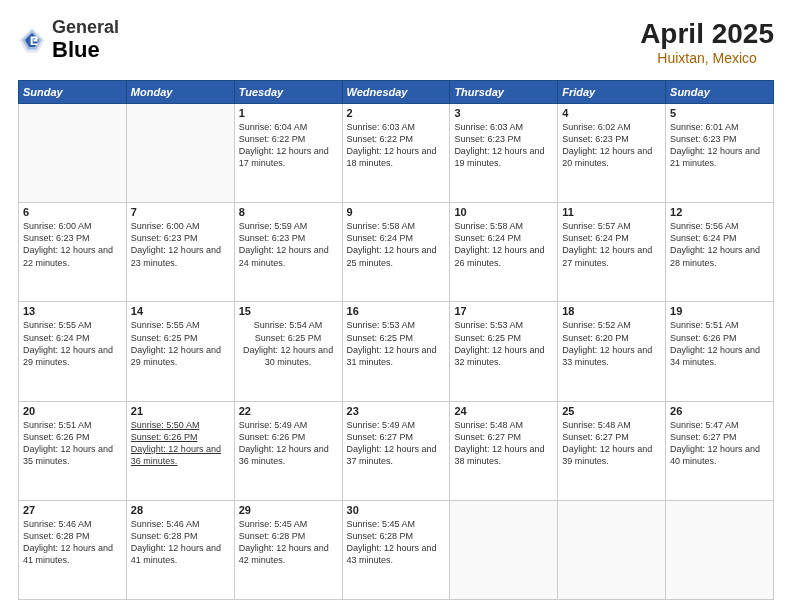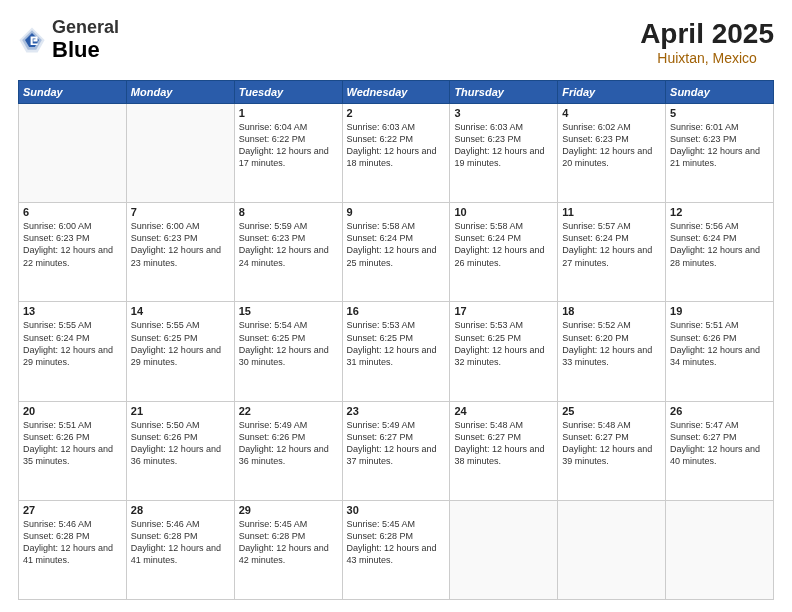--- a/index.html
+++ b/index.html
@@ -222,21 +222,21 @@
 Daylight: 12 hours and 29 minutes.</div>
           </td>
           <td>
             <div class="day-number">14</div>
             <div class="day-info" style="white-space: pre-line;">Sunrise: 5:55 AM
 Sunset: 6:25 PM
 Daylight: 12 hours and 29 minutes.</div>
           </td>
           <td>
             <div class="day-number">15</div>
-            <div class="day-info" style="white-space: pre-line;">Sunrise: 5:54 AM
+            <div class="day-info" style="white-space: pre-line; text-align: center;">Sunrise: 5:54 AM
 Sunset: 6:25 PM
 Daylight: 12 hours and 30 minutes.</div>
           </td>
           <td>
             <div class="day-number">16</div>
             <div class="day-info" style="white-space: pre-line;">Sunrise: 5:53 AM
 Sunset: 6:25 PM
 Daylight: 12 hours and 31 minutes.</div>
           </td>
           <td>
@@ -260,21 +260,21 @@
         </tr>
         <tr>
           <td>
             <div class="day-number">20</div>
             <div class="day-info" style="white-space: pre-line;">Sunrise: 5:51 AM
 Sunset: 6:26 PM
 Daylight: 12 hours and 35 minutes.</div>
           </td>
           <td>
             <div class="day-number">21</div>
-            <div class="day-info" style="white-space: pre-line;">Sunrise: 5:50 AM
+            <div class="day-info" style="white-space: pre-line; text-decoration: underline;">Sunrise: 5:50 AM
 Sunset: 6:26 PM
 Daylight: 12 hours and 36 minutes.</div>
           </td>
           <td>
             <div class="day-number">22</div>
             <div class="day-info" style="white-space: pre-line;">Sunrise: 5:49 AM
 Sunset: 6:26 PM
 Daylight: 12 hours and 36 minutes.</div>
           </td>
           <td>

